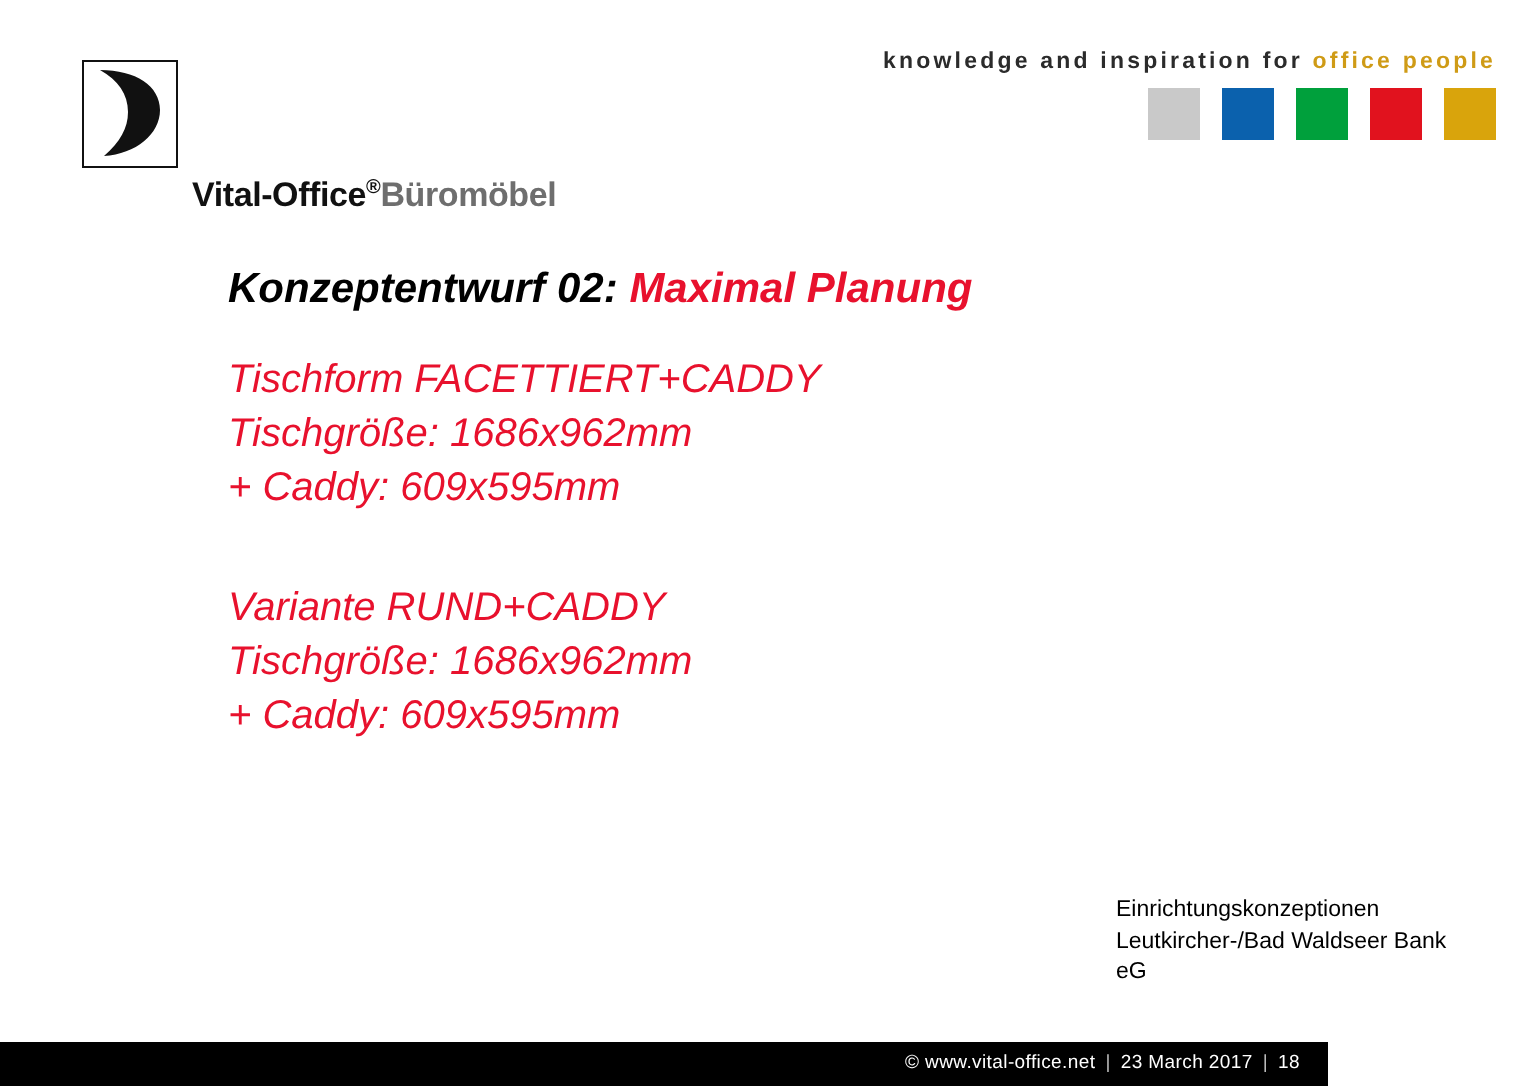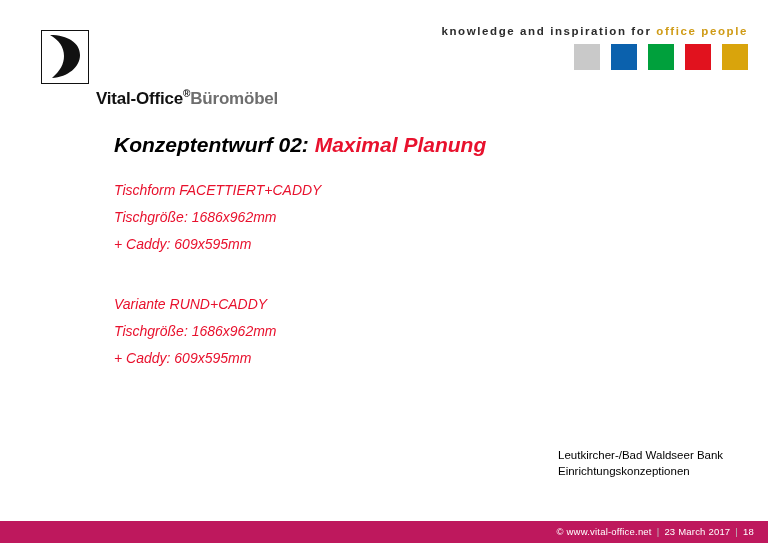--- a/index.html
+++ b/index.html
@@ -106,21 +106,21 @@
   .title-line .red {
     color: #e8112d;
   }
   .subtitle {
     font-size: 20px;
     color: #000000;
     margin: 0 0 38px 0;
   }
   .block {
     color: #e8112d;
-    font-size: 14px;
+    font-size: 20px;
     line-height: 27px;
     margin: 0 0 33px 0;
   }
   .block div {
     white-space: nowrap;
   }
 
   
   .note {
     position: absolute;
@@ -130,23 +130,23 @@
     font-size: 11.5px;
     color: #000000;
     line-height: 15.5px;
   }
 
   
   .bottom-bar {
     position: absolute;
     left: 0;
     bottom: 0;
-    width: 768px;
+    width: 664px;
     height: 22px;
-    background: #be185d;
+    background: #000000;
   }
   .bottom-bar .bar-text {
     position: absolute;
     right: 14px;
     top: 5px;
     font-size: 9.5px;
     color: #ffffff;
     letter-spacing: 0.2px;
     white-space: nowrap;
   }
@@ -189,21 +189,22 @@
     </div>
 
     <div class="block">
       <div>Variante RUND+CADDY</div>
       <div>Tischgröße: 1686x962mm</div>
       <div>+ Caddy: 609x595mm</div>
     </div>
   </div>
 
   <div class="note">
+    <div>Einrichtungskonzeptionen</div>
     <div>Leutkircher-/Bad Waldseer Bank</div>
-    <div>Einrichtungskonzeptionen</div>
+    <div>eG</div>
   </div>
 
   <div class="bottom-bar">
     <div class="bar-text"><span>©  www.vital-office.net</span><span class="sep">|</span><span>23 March 2017</span><span class="sep">|</span><span>18</span></div>
   </div>
 
 </div>
 
 </body></html>

